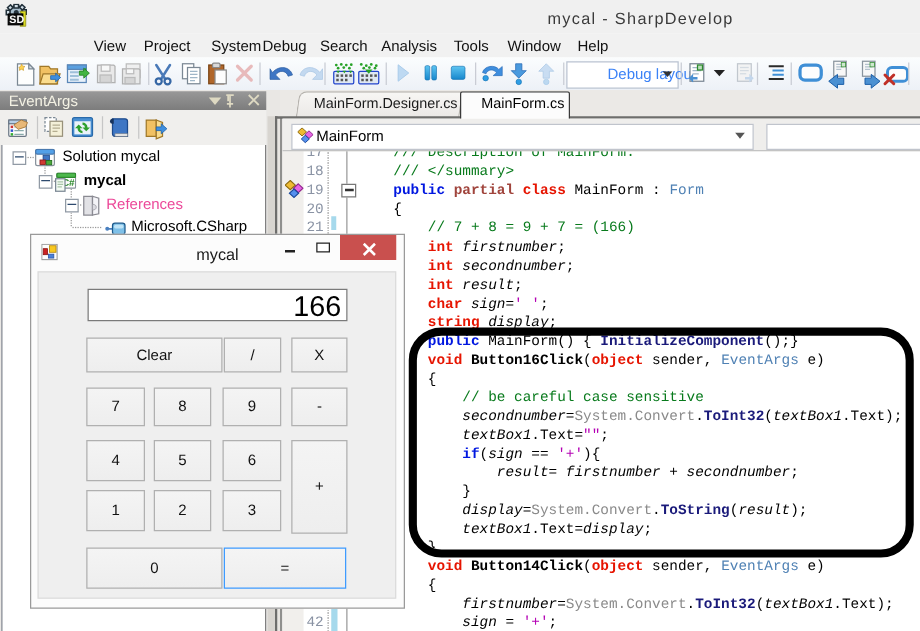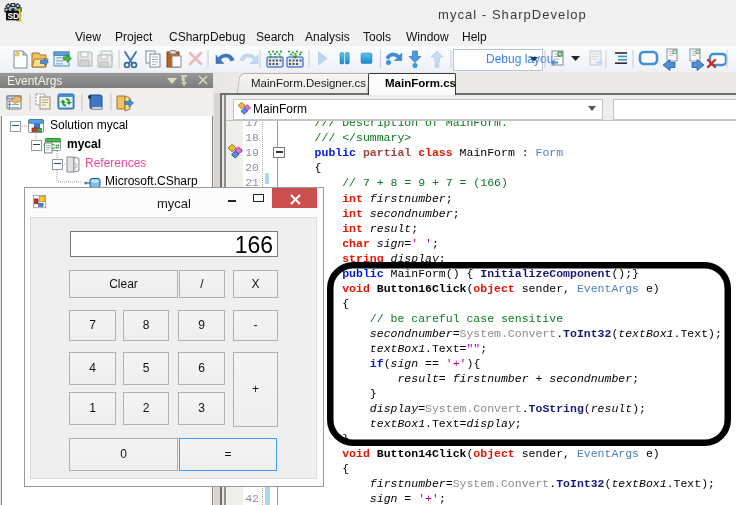--- a/index.html
+++ b/index.html
@@ -37,21 +37,21 @@
    <text x="3.4" y="15.6" font-family="Liberation Sans" font-weight="bold" font-size="8.6" fill="#fff">SD</text>
   </g>
 </svg>
 
 <div class="abs" style="left:0;top:27px;width:736px;height:19px;background:#f1f1f1;"></div>
 <div class="abs" style="left:0;top:30px;width:736px;height:15px;font-size:12px;color:#111;">
   <span class="abs" style="left:10px;margin-top:28px;">File</span>
   <span class="abs" style="left:40px;margin-top:29px;">Edit</span>
   <span class="abs" style="left:75px;">View</span>
   <span class="abs" style="left:115px;">Project</span>
-  <span class="abs" style="left:169px;">CSharp</span>
+  <span class="abs" style="left:169px;">System</span>
   <span class="abs" style="left:210px;">Debug</span>
   <span class="abs" style="left:256px;">Search</span>
   <span class="abs" style="left:305px;">Analysis</span>
   <span class="abs" style="left:363px;">Tools</span>
   <span class="abs" style="left:406px;">Window</span>
   <span class="abs" style="left:462px;">Help</span>
 </div>
 
 <div class="abs" style="left:0;top:46px;width:736px;height:26px;background:linear-gradient(#fbfdfe,#edf1f7);border-bottom:1px solid #d3dcea;"></div>
 <svg class="abs" style="left:0;top:46px" width="736" height="26" viewBox="0 0 736 26">
@@ -437,21 +437,21 @@
 <div class="abs" style="left:238px;top:73px;width:129px;height:20px;background:linear-gradient(#f7f6f4,#ebe9e6);border:1px solid #b5b2ad;border-bottom:none;border-radius:6px 2px 0 0;transform:skewX(-8deg);"></div>
 <div class="abs" style="left:251px;top:77px;font-size:11.5px;color:#1a1a1a;">MainForm.Designer.cs</div>
 
 <div class="abs" style="left:214px;top:93px;width:6px;height:412px;background:#d8d5d0;"></div>
 <div class="abs" style="left:220px;top:93px;width:2px;height:412px;background:#6e6e6c;"></div>
 <div class="abs" style="left:222px;top:94px;width:2px;height:411px;background:#e8e5e1;"></div>
 <div class="abs" style="left:224px;top:94px;width:2px;height:411px;background:#8f8f8d;"></div>
 <div class="abs" style="left:220px;top:93px;width:516px;height:1.5px;background:#6e6e6c;"></div>
 
 <div class="abs" style="left:368px;top:73px;width:86px;height:22px;background:#fcfcfc;border:1px solid #3a3a3a;border-bottom:none;border-radius:2px 2px 0 0;"></div>
-<div class="abs" style="left:385px;top:77px;font-size:11.5px;color:#000;font-weight:bold;">MainForm.cs</div>
+<div class="abs" style="left:385px;top:77px;font-size:11.5px;color:#000;font-weight:normal;">MainForm.cs</div>
 
 <div class="abs" style="left:226px;top:95px;width:510px;height:410px;background:#fff;"></div>
 
 <div class="abs" style="left:226px;top:120px;width:17px;height:385px;background:#f1efec;"></div>
 <div class="abs" style="left:243px;top:120px;width:19px;height:385px;background:#fff;"></div>
 <div class="abs" style="left:262px;top:120px;width:1px;height:385px;background-image:repeating-linear-gradient(#aaa 0 1px,#fff 1px 2px);"></div>
 <div class="abs" style="left:277px;top:120px;width:1px;height:385px;background:#9a9a9a;"></div>
 
 <div class="abs mono" style="left:243px;top:115.3px;width:16px;font-size:11.5px;line-height:15.05px;color:#8a93a4;text-align:right;">17<br>18<br>19<br>20<br>21<br>22<br>23<br>24<br>25<br>26<br>27<br>28<br>29<br>30<br>31<br>32<br>33<br>34<br>35<br>36<br>37<br>38<br>39<br>40<br>41<br>42</div>
 

